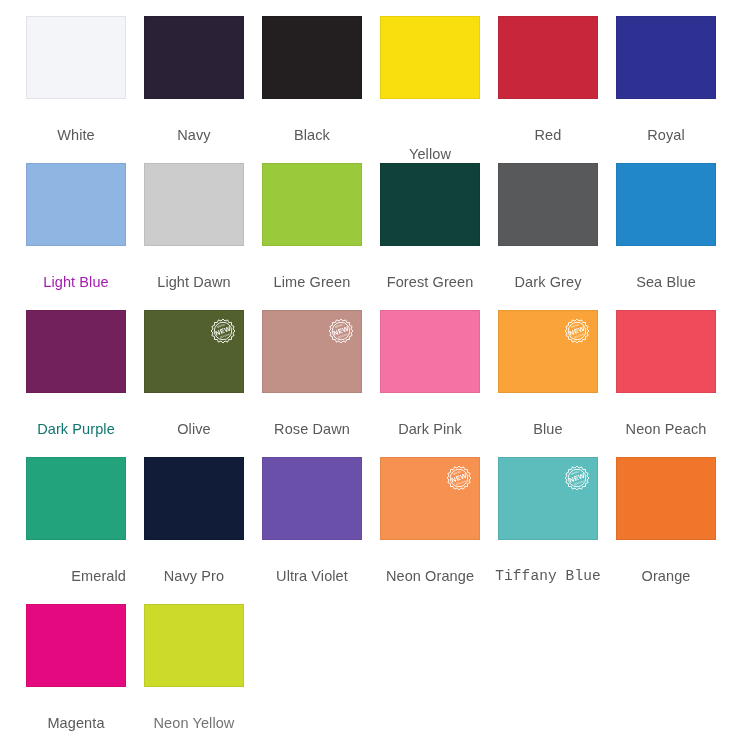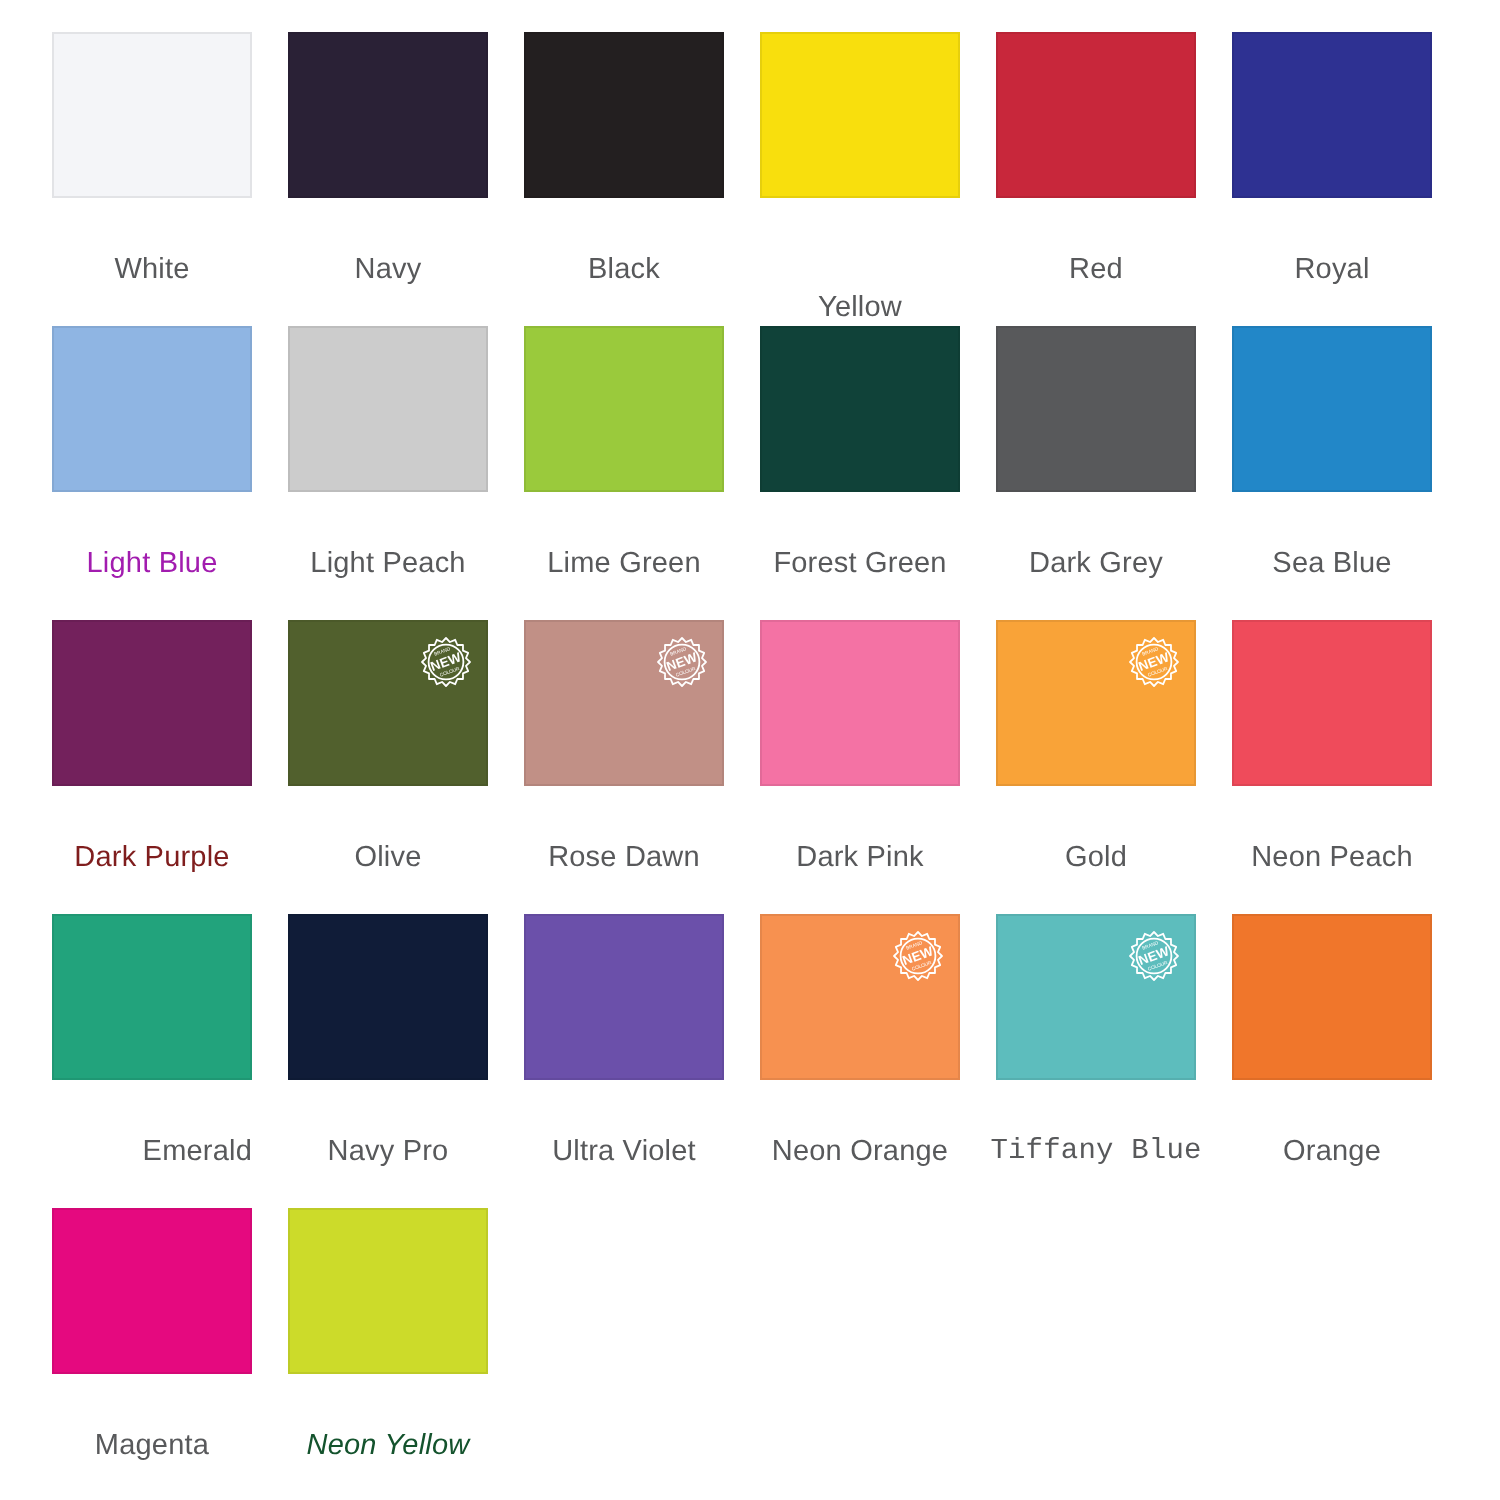--- a/index.html
+++ b/index.html
@@ -104,41 +104,41 @@
     <div class="swatch-cell">
       <div class="swatch-chip" title="Royal" style="background: rgb(46, 49, 146);"></div>
       <div class="swatch-label" style="color: rgb(88, 89, 91);">Royal</div>
     </div>
     <div class="swatch-cell">
       <div class="swatch-chip" title="Light Blue" style="background: rgb(143, 181, 227);"></div>
       <div class="swatch-label" style="color: #a21caf;">Light Blue</div>
     </div>
     <div class="swatch-cell">
       <div class="swatch-chip" title="Light Grey" style="background: rgb(204, 204, 204);"></div>
-      <div class="swatch-label" style="color: rgb(88, 89, 91);">Light Peach</div>
+      <div class="swatch-label" style="color: rgb(88, 89, 91);">Light Dawn</div>
     </div>
     <div class="swatch-cell">
       <div class="swatch-chip" title="Lime Green" style="background: rgb(154, 202, 60);"></div>
       <div class="swatch-label" style="color: rgb(88, 89, 91);">Lime Green</div>
     </div>
     <div class="swatch-cell">
       <div class="swatch-chip" title="Forest Green" style="background: rgb(16, 66, 57);"></div>
       <div class="swatch-label wide" style="color: rgb(88, 89, 91);">Forest Green</div>
     </div>
     <div class="swatch-cell">
       <div class="swatch-chip" title="Dark Grey" style="background: rgb(88, 89, 91);"></div>
       <div class="swatch-label" style="color: rgb(88, 89, 91);">Dark Grey</div>
     </div>
     <div class="swatch-cell">
       <div class="swatch-chip" title="Sea Blue" style="background: rgb(34, 135, 200);"></div>
       <div class="swatch-label" style="color: rgb(88, 89, 91);">Sea Blue</div>
     </div>
     <div class="swatch-cell">
       <div class="swatch-chip" title="Dark Purple" style="background: rgb(115, 33, 92);"></div>
-      <div class="swatch-label wide" style="color: #7f1d1d;">Dark Purple</div>
+      <div class="swatch-label wide" style="color: #0f766e;">Dark Purple</div>
     </div>
     <div class="swatch-cell">
       <div class="swatch-chip" title="Olive" style="background: rgb(81, 96, 45);">
         <span class="new-badge">
   <svg viewBox="0 0 100 100" aria-hidden="true">
     <g fill="none" stroke="#ffffff" stroke-width="3" stroke-linejoin="round">
       <polygon points="50.0,10.0 56.6,16.7 65.3,13.0 68.9,21.7 78.3,21.7 78.3,31.1 87.0,34.7 83.3,43.4 90.0,50.0 83.3,56.6 87.0,65.3 78.3,68.9 78.3,78.3 68.9,78.3 65.3,87.0 56.6,83.3 50.0,90.0 43.4,83.3 34.7,87.0 31.1,78.3 21.7,78.3 21.7,68.9 13.0,65.3 16.7,56.6 10.0,50.0 16.7,43.4 13.0,34.7 21.7,31.1 21.7,21.7 31.1,21.7 34.7,13.0 43.4,16.7"></polygon>
       <circle cx="50" cy="50" r="29"></circle>
     </g>
     <g transform="rotate(-20 50 50)">
@@ -182,21 +182,21 @@
       <circle cx="50" cy="50" r="29"></circle>
     </g>
     <g transform="rotate(-20 50 50)">
       <text x="50" y="57" text-anchor="middle" fill="#ffffff" font-family="Liberation Sans, sans-serif" font-size="22" font-weight="bold" letter-spacing="0.5">NEW</text>
       <text x="50" y="34" text-anchor="middle" fill="#ffffff" font-family="Liberation Sans, sans-serif" font-size="8">BRAND</text>
       <text x="50" y="70" text-anchor="middle" fill="#ffffff" font-family="Liberation Sans, sans-serif" font-size="8">COLOUR</text>
     </g>
   </svg>
         </span>
       </div>
-      <div class="swatch-label" style="color: rgb(88, 89, 91);">Gold</div>
+      <div class="swatch-label" style="color: rgb(88, 89, 91);">Blue</div>
     </div>
     <div class="swatch-cell">
       <div class="swatch-chip" title="Neon Peach" style="background: rgb(239, 75, 91);"></div>
       <div class="swatch-label" style="color: rgb(88, 89, 91);">Neon Peach</div>
     </div>
     <div class="swatch-cell">
       <div class="swatch-chip" title="Emerald" style="background: rgb(34, 163, 124);"></div>
       <div class="swatch-label" style="color: rgb(88, 89, 91); text-align: right;">Emerald</div>
     </div>
     <div class="swatch-cell">
@@ -246,15 +246,15 @@
     <div class="swatch-cell">
       <div class="swatch-chip" title="Orange" style="background: rgb(240, 118, 43);"></div>
       <div class="swatch-label" style="color: rgb(88, 89, 91);">Orange</div>
     </div>
     <div class="swatch-cell">
       <div class="swatch-chip" title="Magenta" style="background: rgb(229, 9, 127);"></div>
       <div class="swatch-label" style="color: rgb(88, 89, 91);">Magenta</div>
     </div>
     <div class="swatch-cell">
       <div class="swatch-chip" title="Neon Yellow" style="background: rgb(204, 219, 42);"></div>
-      <div class="swatch-label wide" style="color: #14532d; font-style: italic;">Neon Yellow</div>
+      <div class="swatch-label wide" style="color: #737373;">Neon Yellow</div>
     </div>
   </div>
 
 </body></html>

